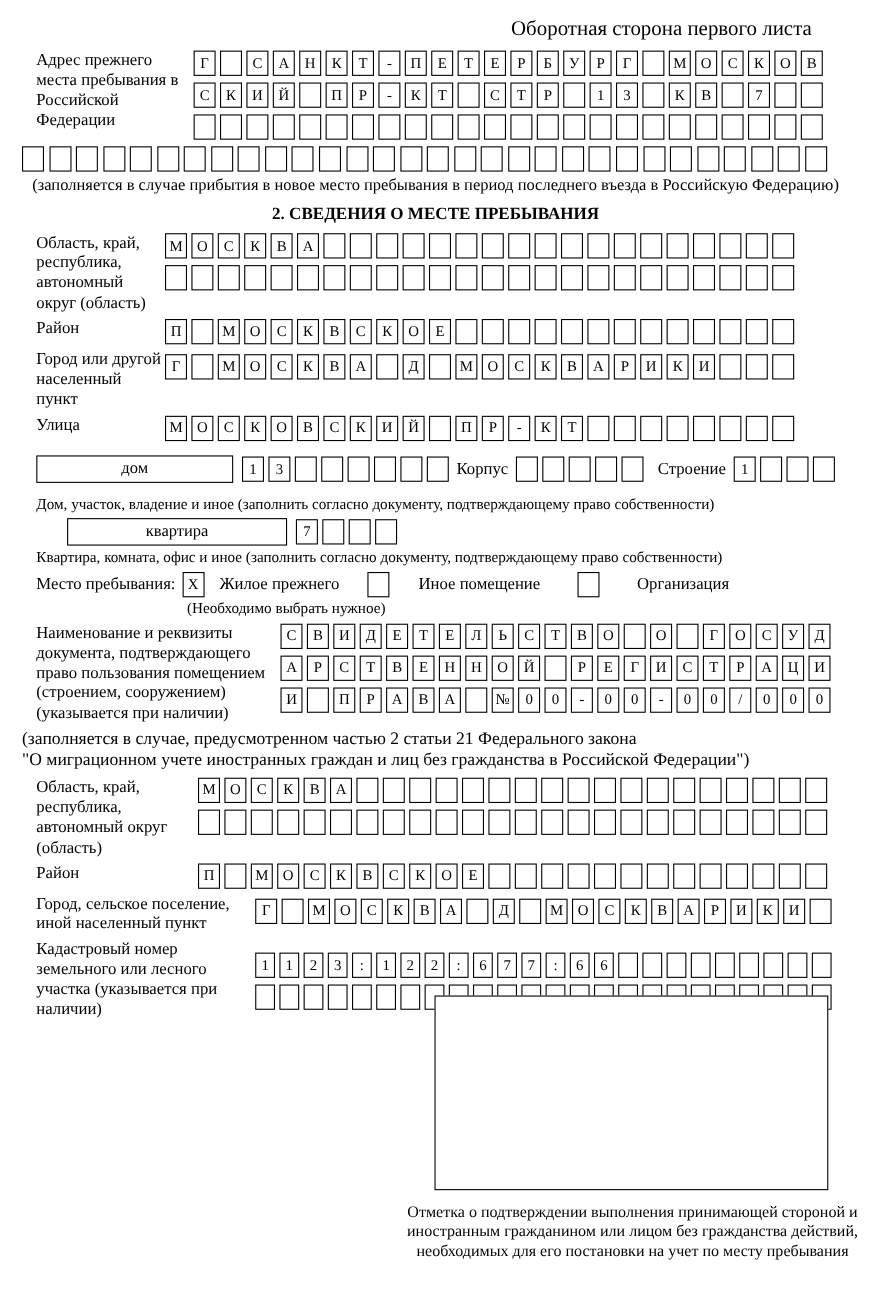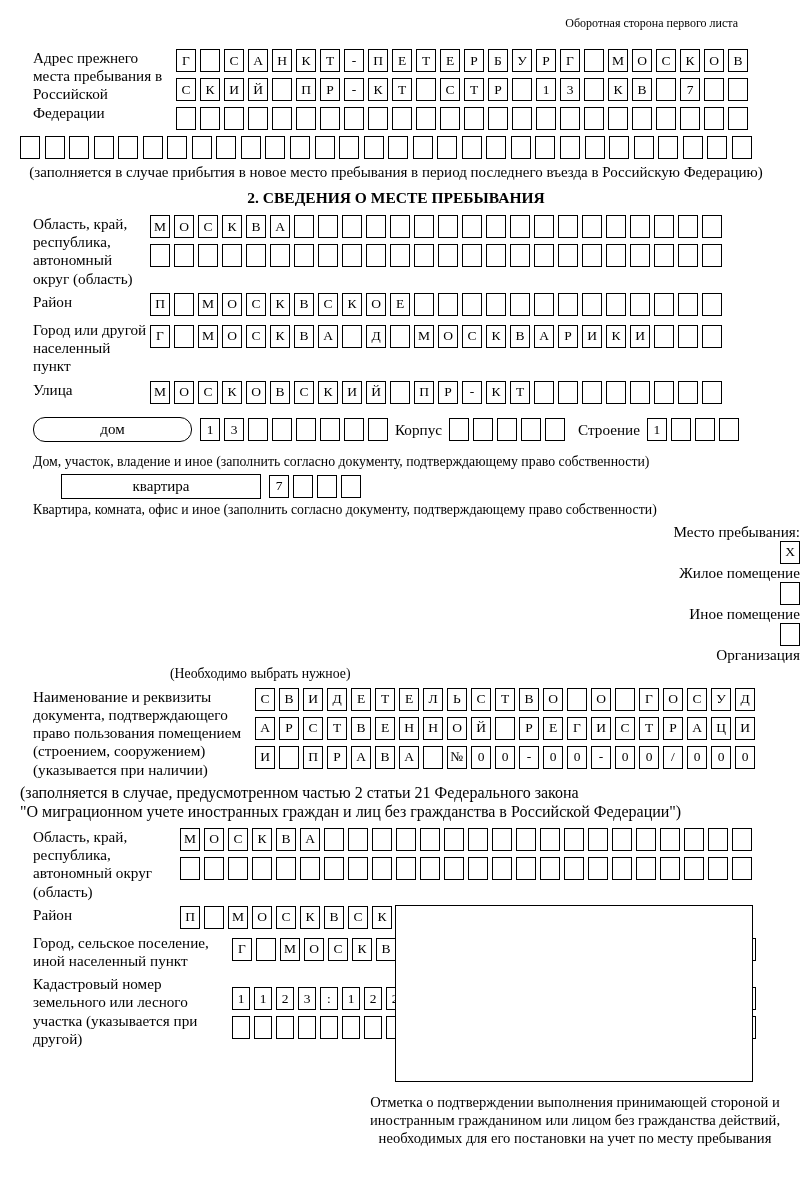--- a/index.html
+++ b/index.html
@@ -1,37 +1,37 @@
 <!DOCTYPE html>
 <html><head>
 <meta charset="utf-8">
 <style>
   html,body{margin:0;padding:0;background:#fff;color:#000;}
   body{width:800px;height:1180px;font-family:"Liberation Serif","DejaVu Serif",serif;font-size:15px;overflow:hidden;}
   .page{position:relative;box-sizing:border-box;width:800px;height:1180px;padding:16px 0 0 20px;}
-  .corner{text-align:right;padding-right:62px;font-size:12px;margin-bottom:18px;}
+  .corner{text-align:right;padding-right:62px;font-size:19px;margin-bottom:8px;}
   .frow{display:flex;align-items:flex-start;margin-bottom:5px;}
   .flabel{font-size:15.2px;line-height:1.2;padding-left:13px;box-sizing:border-box;flex-shrink:0;}
   .w156{width:156px}.w130{width:130px}.w160{width:160px}.w212{width:212px}.w235{width:235px}
   .rows{display:flex;flex-direction:column;gap:6px;}
   .boxrow{display:flex;gap:4px;}
   .cbox{box-sizing:border-box;width:20px;height:23px;border:1.5px solid #000;display:flex;align-items:center;justify-content:center;font-size:13.5px;flex-shrink:0;background:#fff;}
   .sm .cbox{width:18px;}
   .wide{width:732px;justify-content:space-between;margin-top:6px;}
   .wide .cbox{width:20px;}
   .note-c{width:752px;text-align:center;font-size:15px;margin:5px 0 8px;}
   .note-l{font-size:13.8px;padding-left:13px;margin:3px 0 4px;}
   .title{width:752px;text-align:center;font-weight:bold;font-size:15.5px;margin:8px 0 8px;}
   .subnote{width:752px;font-size:16px;margin:1px 0;}
   .domrow{display:flex;align-items:center;margin:3px 0 2px 13px;}
   .bigbox{box-sizing:border-box;border:1.5px solid #000;height:25px;display:flex;align-items:center;justify-content:center;font-size:15px;background:#fff;}
-  .dombox{width:159px;margin-right:8px;border-radius:12px;}
+  .dombox{width:179px;margin-right:8px;}
   .kvbox{width:200px;margin-right:8px;margin-left:28px;}
   .inl{font-size:15.2px;margin:12px 7px;white-space:nowrap;}
-  .mestorow{display:flex;align-items:flex-end;margin:5px 0 2px 13px;flex-direction:column;}
+  .mestorow{display:flex;align-items:center;margin:5px 0 2px 13px;}
   .mestorow .opt{font-size:15.2px;white-space:nowrap;}
   .gap6{width:6px;flex-shrink:0}.gap14{width:14px;flex-shrink:0}.gap26{width:26px;flex-shrink:0}.gap34{width:34px;flex-shrink:0}
   .mnote{margin:2px 0 6px 150px;width:300px;font-size:13.8px;}
   .offset12{margin-top:12px;}
   .offset4{margin-top:4px;}
   .stamp{position:absolute;left:395px;top:905px;width:358px;height:177px;border:1.6px solid #000;box-sizing:border-box;background:#fff;}
   .stampcap{position:absolute;left:357px;top:1093px;width:436px;text-align:center;font-size:14.6px;line-height:1.24;}
 </style>
 </head>
 <body>
@@ -348,21 +348,21 @@
   </div>
   <div class="note-l">Квартира, комната, офис и иное (заполнить согласно документу, подтверждающему право собственности)</div>
 
   <div class="mestorow">
     <span class="opt">Место пребывания:</span>
     <span class="gap6"></span>
     <div class="boxrow">
         <span class="cbox">X</span>
       </div>
     <span class="gap14"></span>
-    <span class="opt">Жилое помещение</span>
+    <span class="opt">Жилое прежнего</span>
     <span class="gap26"></span>
     <div class="boxrow">
         <span class="cbox"></span>
       </div>
     <span class="gap26"></span>
     <span class="opt">Иное помещение</span>
     <span class="gap34"></span>
     <div class="boxrow">
         <span class="cbox"></span>
       </div>
@@ -559,21 +559,21 @@
         <span class="cbox">А</span>
         <span class="cbox">Р</span>
         <span class="cbox">И</span>
         <span class="cbox">К</span>
         <span class="cbox">И</span>
         <span class="cbox"></span>
       </div>
   </div>
 
   <div class="frow">
-    <div class="flabel w212">Кадастровый номер земельного или лесного участка (указывается при другой)</div>
+    <div class="flabel w212">Кадастровый номер земельного или лесного участка (указывается при наличии)</div>
     <div class="rows offset12 sm">
       <div class="boxrow">
           <span class="cbox">1</span>
           <span class="cbox">1</span>
           <span class="cbox">2</span>
           <span class="cbox">3</span>
           <span class="cbox">:</span>
           <span class="cbox">1</span>
           <span class="cbox">2</span>
           <span class="cbox">2</span>

